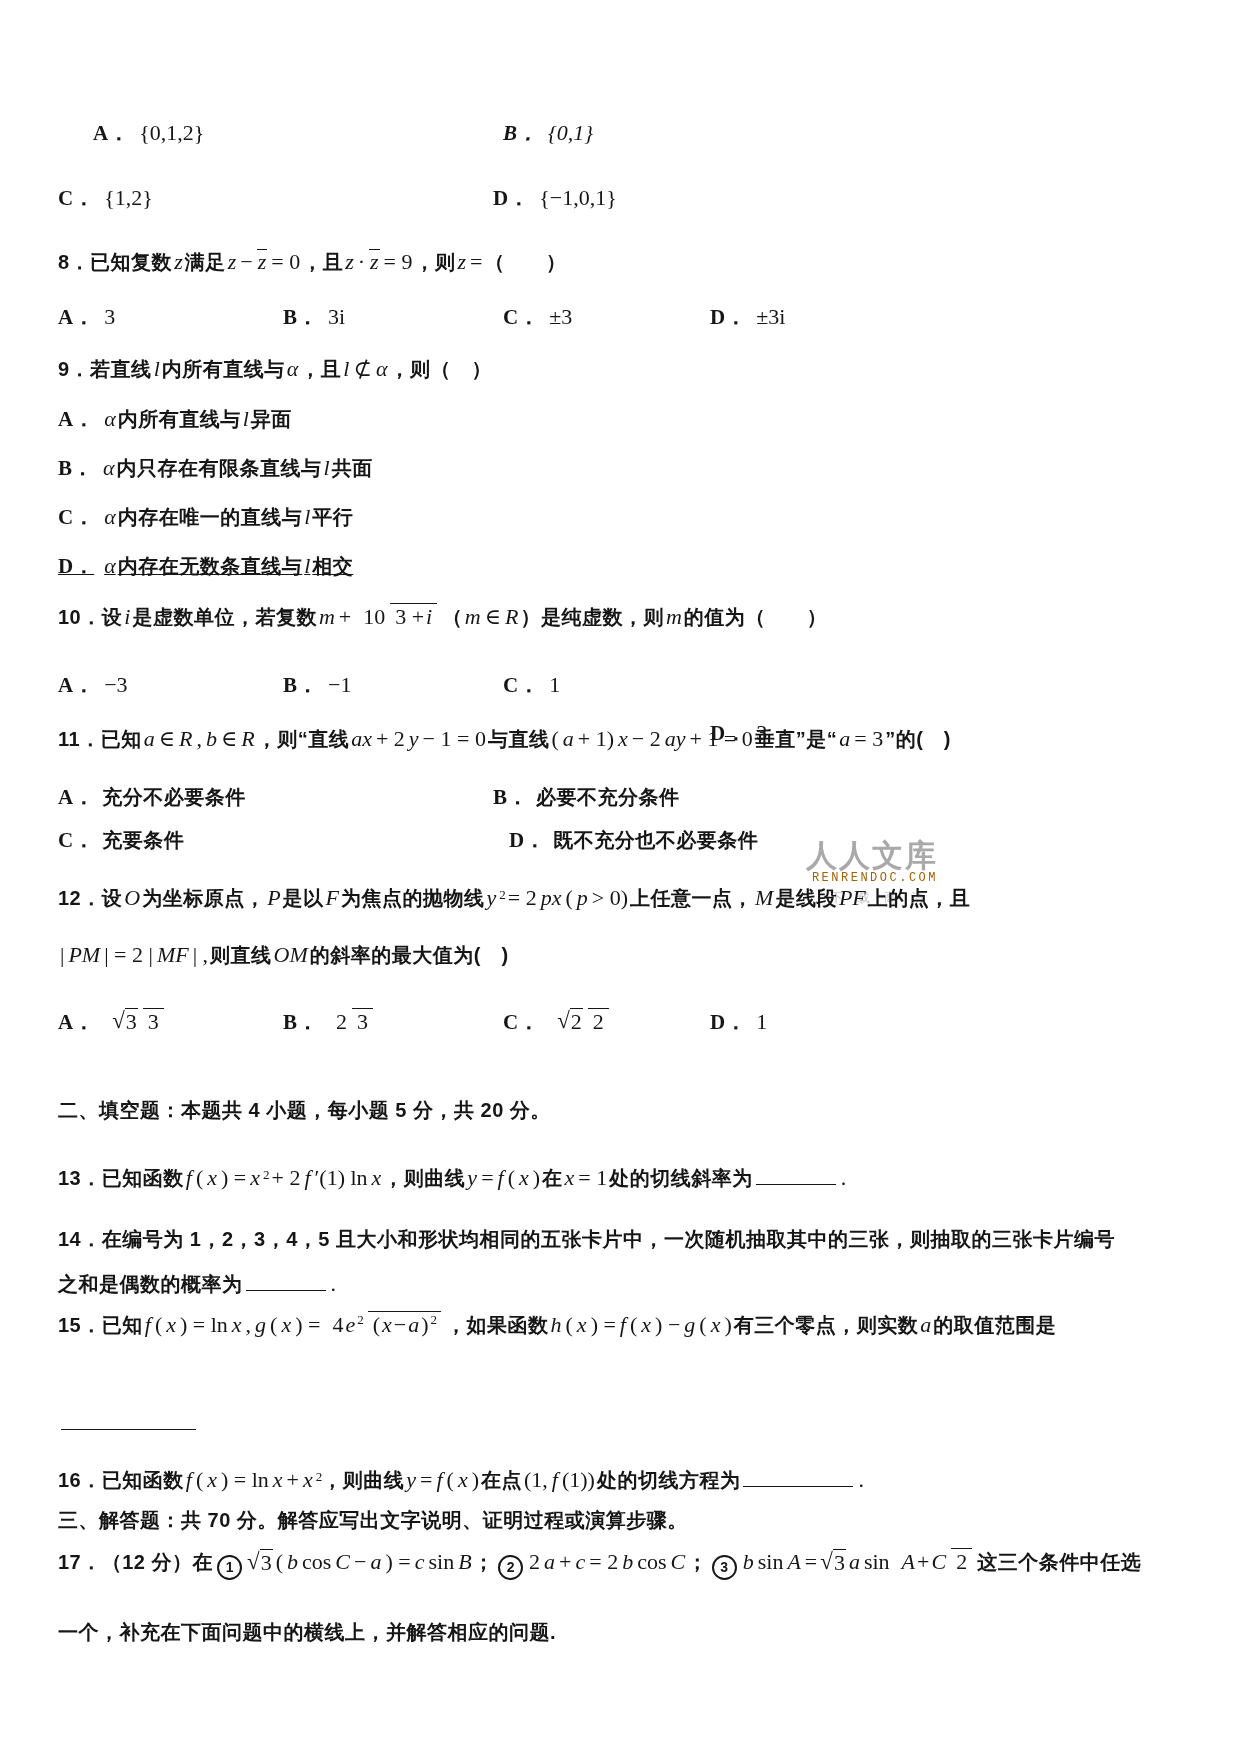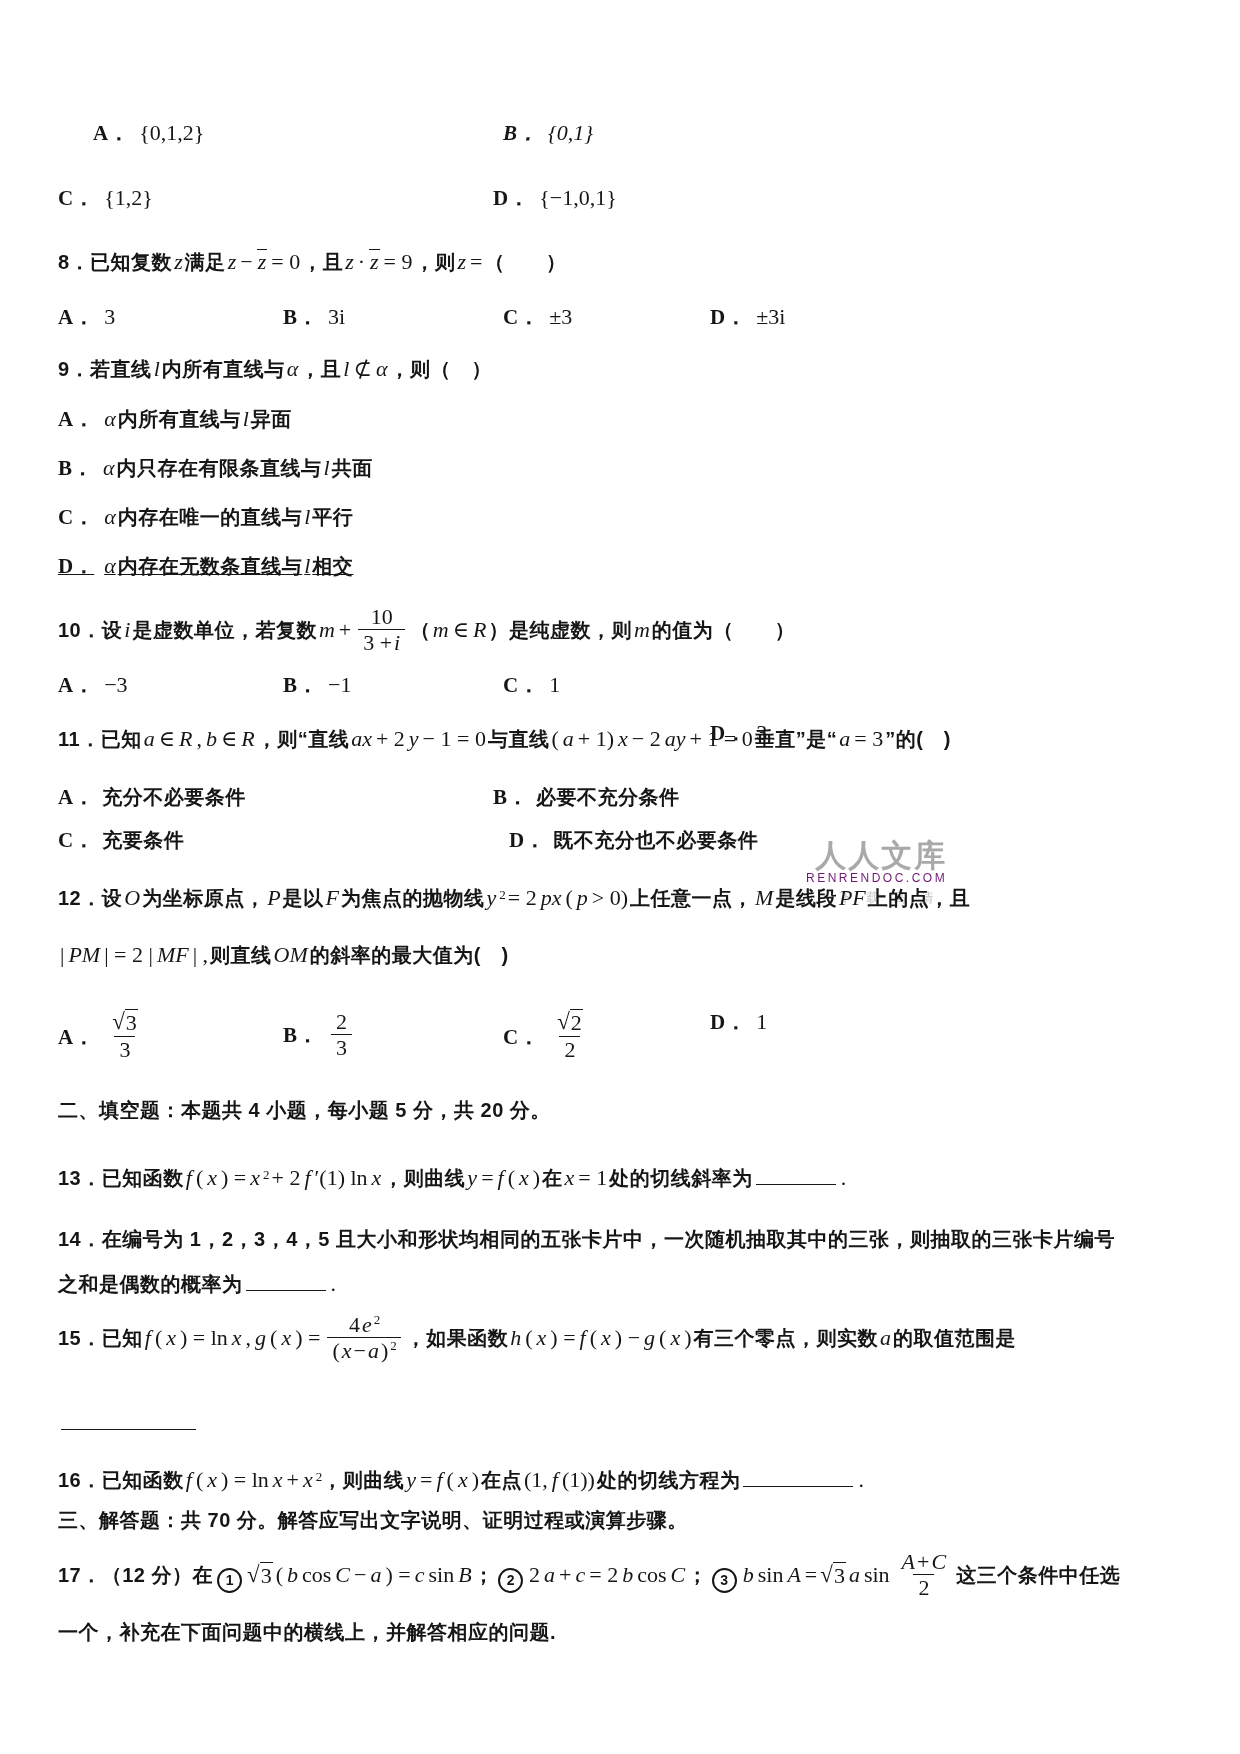--- a/index.html
+++ b/index.html
@@ -57,24 +57,23 @@
     font-style:italic;
     font-size:22px;
     display:inline-block;
     line-height:1.05;
     border-top:1.6px solid #161616;
     margin:0 2px;
     padding:0 1px;
   }
   .frac{
     display:inline-flex;
-    flex-direction:column;
     align-items:center;
     vertical-align:middle;
-    margin:8px 5px;
+    margin:0 5px;
     line-height:1.15;
     font-size:21px;
     transform:translateY(-4px);
   }
   .fn,.fd{padding:0 4px;text-align:center;}
   .fn .r,.fn .m,.fd .r,.fd .m{margin:0 1px;}
   .fd{border-top:1.6px solid #161616;}
   .sqrt{
     display:inline-flex;
     align-items:flex-start;
@@ -121,24 +120,24 @@
   }
   .wm-title{
     font-family:"Liberation Sans","DejaVu Sans",sans-serif;
     font-weight:700;
     font-size:31px;
     line-height:32px;
     letter-spacing:2px;
     color:#a9a9a9;
   }
   .wm-sub{
-    font-family:Liberation Sans, sans-serif;
+    font-family:Liberation Mono, monospace;
     font-size:12px;
     letter-spacing:2.5px;
-    color:#701a75;
+    color:#a16207;
     line-height:13px;
   }
   .wm-faint{
     font-family:"Liberation Sans","DejaVu Sans",sans-serif;
     font-size:13px;
     letter-spacing:14px;
     color:#c3c3c3;
     line-height:20px;
     margin-top:3px;
   }

